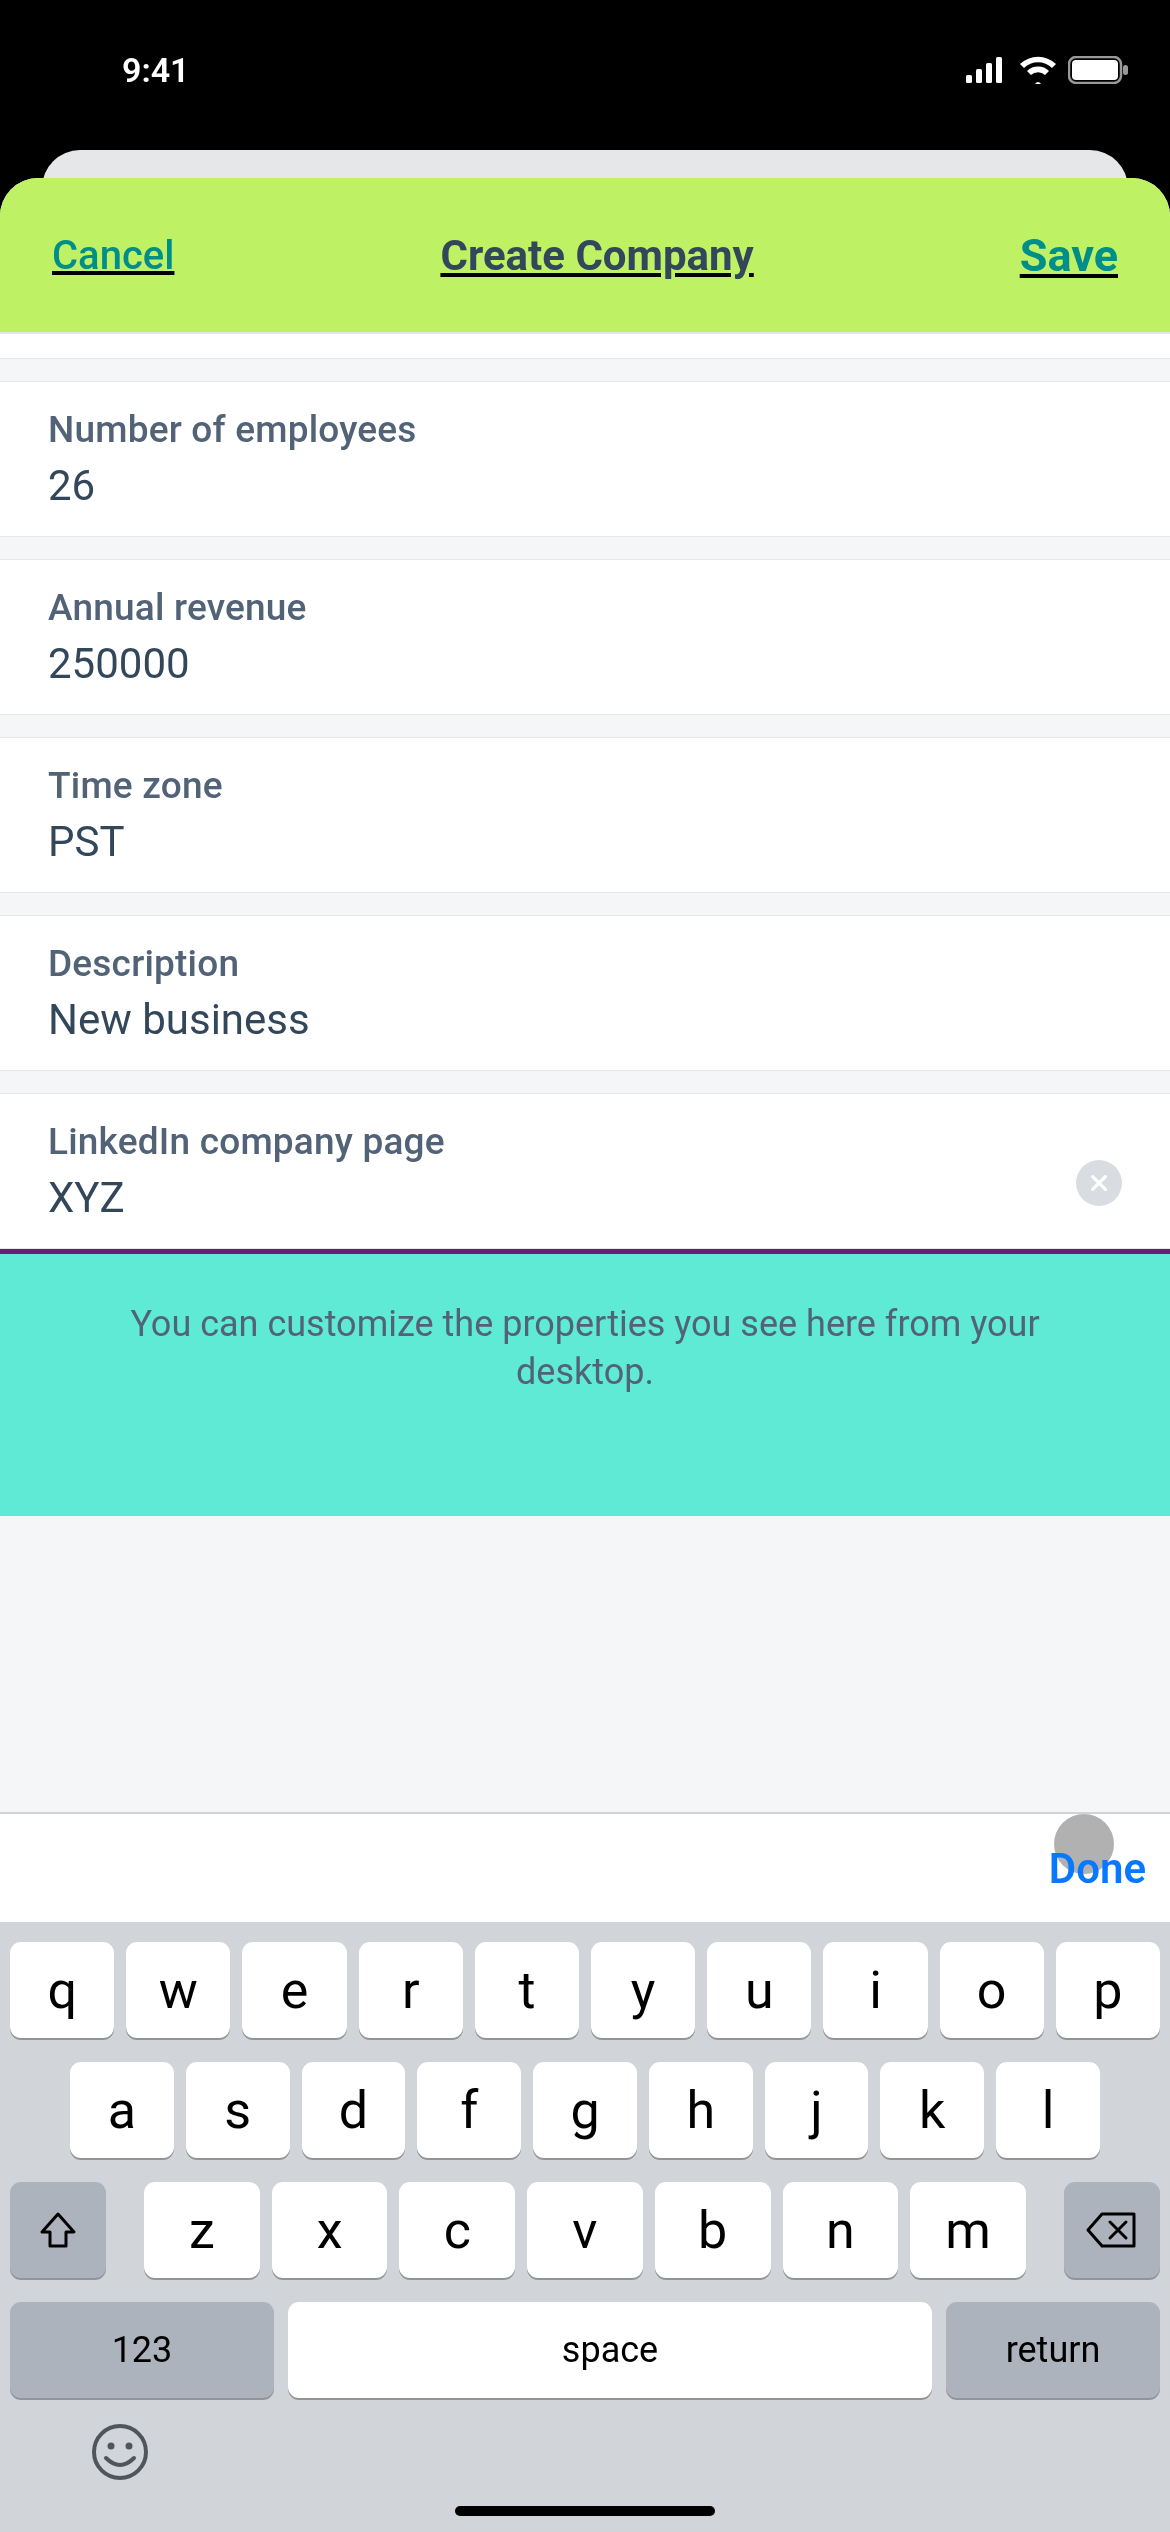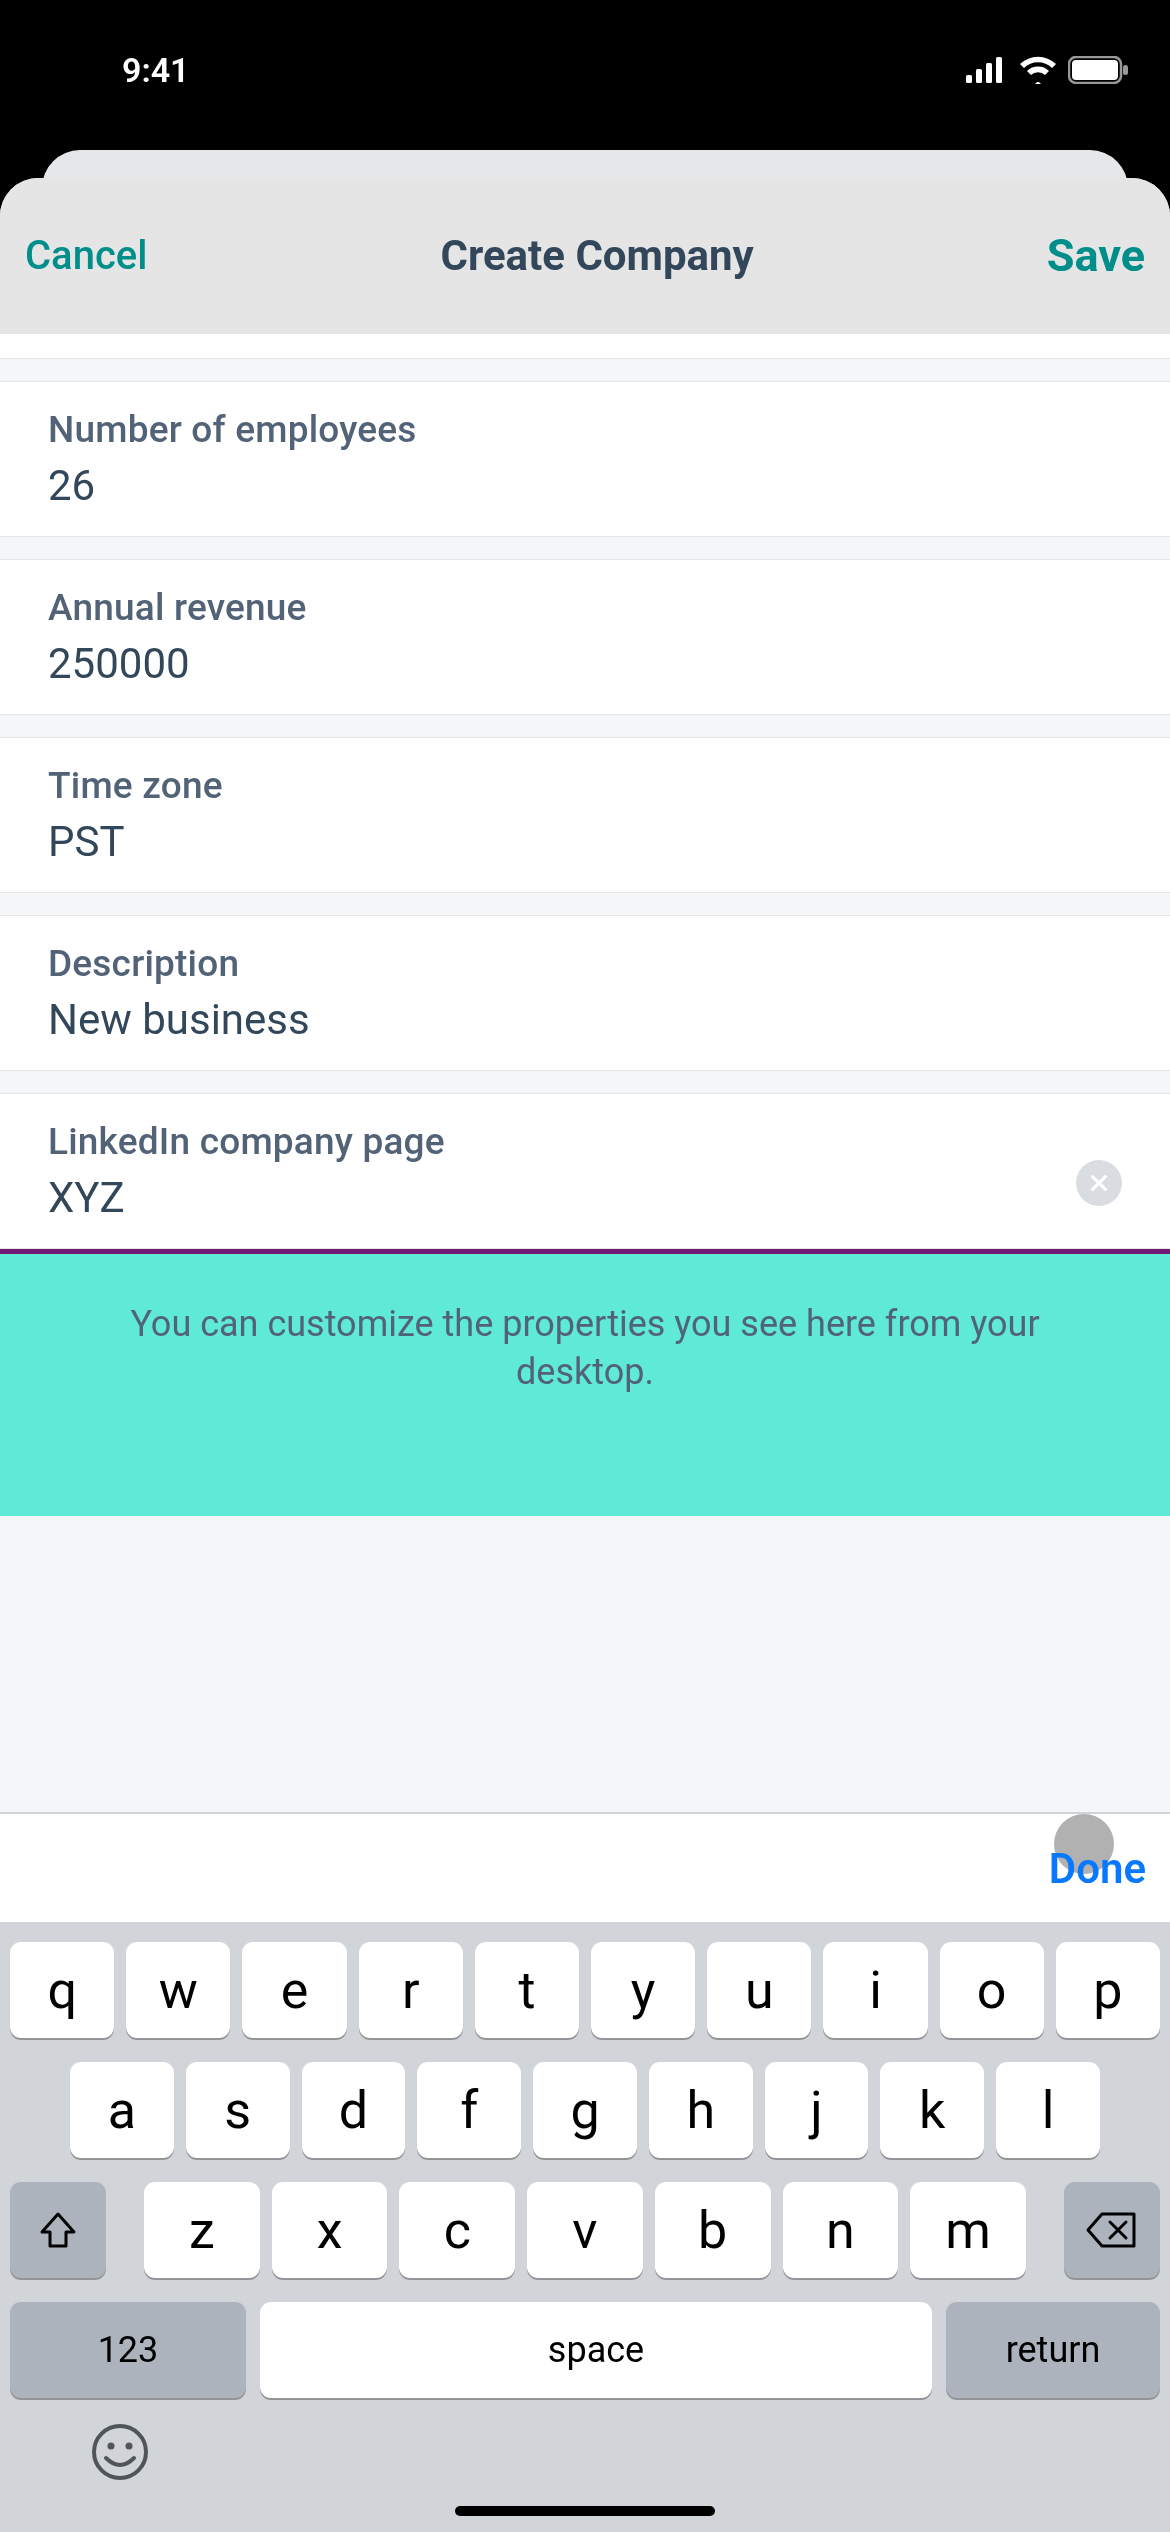--- a/index.html
+++ b/index.html
@@ -8,21 +8,21 @@
     
     .status-bar { height: 150px; display: flex; justify-content: space-between; align-items: center; padding: 0 30px 10px 50px; background: #000; color: #fff; }
     .status-time { font-size: 34px; font-weight: 600; padding-left: 72px; }
     .status-icons { display: flex; align-items: center; gap: 10px; padding-right: 10px; }
 
     
     .card-peek { position: absolute; left: 42px; right: 42px; top: 150px; height: 80px; background: #e6e7e9; border-top-left-radius: 38px; border-top-right-radius: 38px; }
 
     
     .sheet { position: absolute; top: 178px; left: 0; right: 0; bottom: 0; background: #fff; border-top-left-radius: 38px; border-top-right-radius: 38px; overflow: hidden; display: flex; flex-direction: column; }
-    .sheet-header { height: 155px; display: flex; justify-content: space-between; align-items: center; padding: 0 25px; border-bottom: 1px solid #e5e6e8; background: #e5e5e5; }
+    .sheet-header { height: 155px; display: flex; justify-content: space-between; align-items: center; padding: 0 52px; border-bottom: 1px solid #e5e6e8; background: #bef264; text-decoration: underline; }
     .cancel-btn { color: #008e8b; font-size: 40px; font-weight: 500; }
     .page-title { color: #33475b; font-size: 42px; font-weight: 700; }
     .save-btn { color: #008e8b; font-size: 45px; font-weight: 700; }
 
     .form-list { flex: 1; overflow: auto; background: #f5f6f7; }
     .gap-strip { height: 26px; background: #fff; border-bottom: 1px solid #e5e6e8; border-top: 1px solid #e5e6e8;}
     .row { background: #fff; padding: 26px 48px 26px 48px; border-bottom: 1px solid #e5e6e8; border-top: 1px solid #e5e6e8; margin-top: 22px; display: block; position: relative; }
     .row .label { font-size: 37px; color: #526378; font-weight: 500; letter-spacing: 0.2px; }
     .row .value { font-size: 42px; color: #33475b; font-weight: 400; margin-top: 10px; }
     .clear-btn { position: absolute; right: 48px; top: 66px; width: 46px; height: 46px; border-radius: 999px; background: #d9dde1; display: flex; align-items: center; justify-content: center; }
@@ -37,21 +37,21 @@
 
     
     .keyboard { background: #d1d4d9; padding: 20px 10px 0 10px; }
     .kb-row { display: flex; justify-content: center; gap: 12px; margin-bottom: 24px; }
     .key { background: #fff; border-radius: 11px; height: 96px; display: flex; align-items: center; justify-content: center; font-size: 52px; color: #000; box-shadow: 0 2px 0 rgba(0,0,0,0.3); flex: 1; }
     .special-key { background: #adb3bd; }
     .shift-key { width: 96px; flex: none; }
     .del-key { width: 96px; flex: none; }
     .kb-row3 { padding: 0 0px; }
     .bottom-row { display: flex; gap: 14px; margin-bottom: 4px; }
-    .num-key { background: #adb3bd; font-size: 36px; width: 236px; flex: none; }
+    .num-key { background: #adb3bd; font-size: 36px; width: 264px; flex: none; }
     .space-key { font-size: 36px; flex: 1;}
     .return-key { background: #adb3bd; font-size: 36px; width: 214px; flex: none; }
     .kb-footer { height: 130px; display: flex; align-items: flex-start; justify-content: flex-start; padding: 20px 80px 0 80px; }
 
     
     .home-indicator { position: absolute; bottom: 16px; left: 50%; transform: translateX(-50%); width: 260px; height: 10px; background: #000; border-radius: 20px; }
     .row1 .key { width: calc((100% - 9*12px)/10); flex:none;}
     .row2 { padding: 0 60px; }
     .row2 .key { width: calc((100% - 8*12px)/9); flex:none;}
     .row3mid { display:flex; gap:12px; flex:1; margin:0 26px;}

